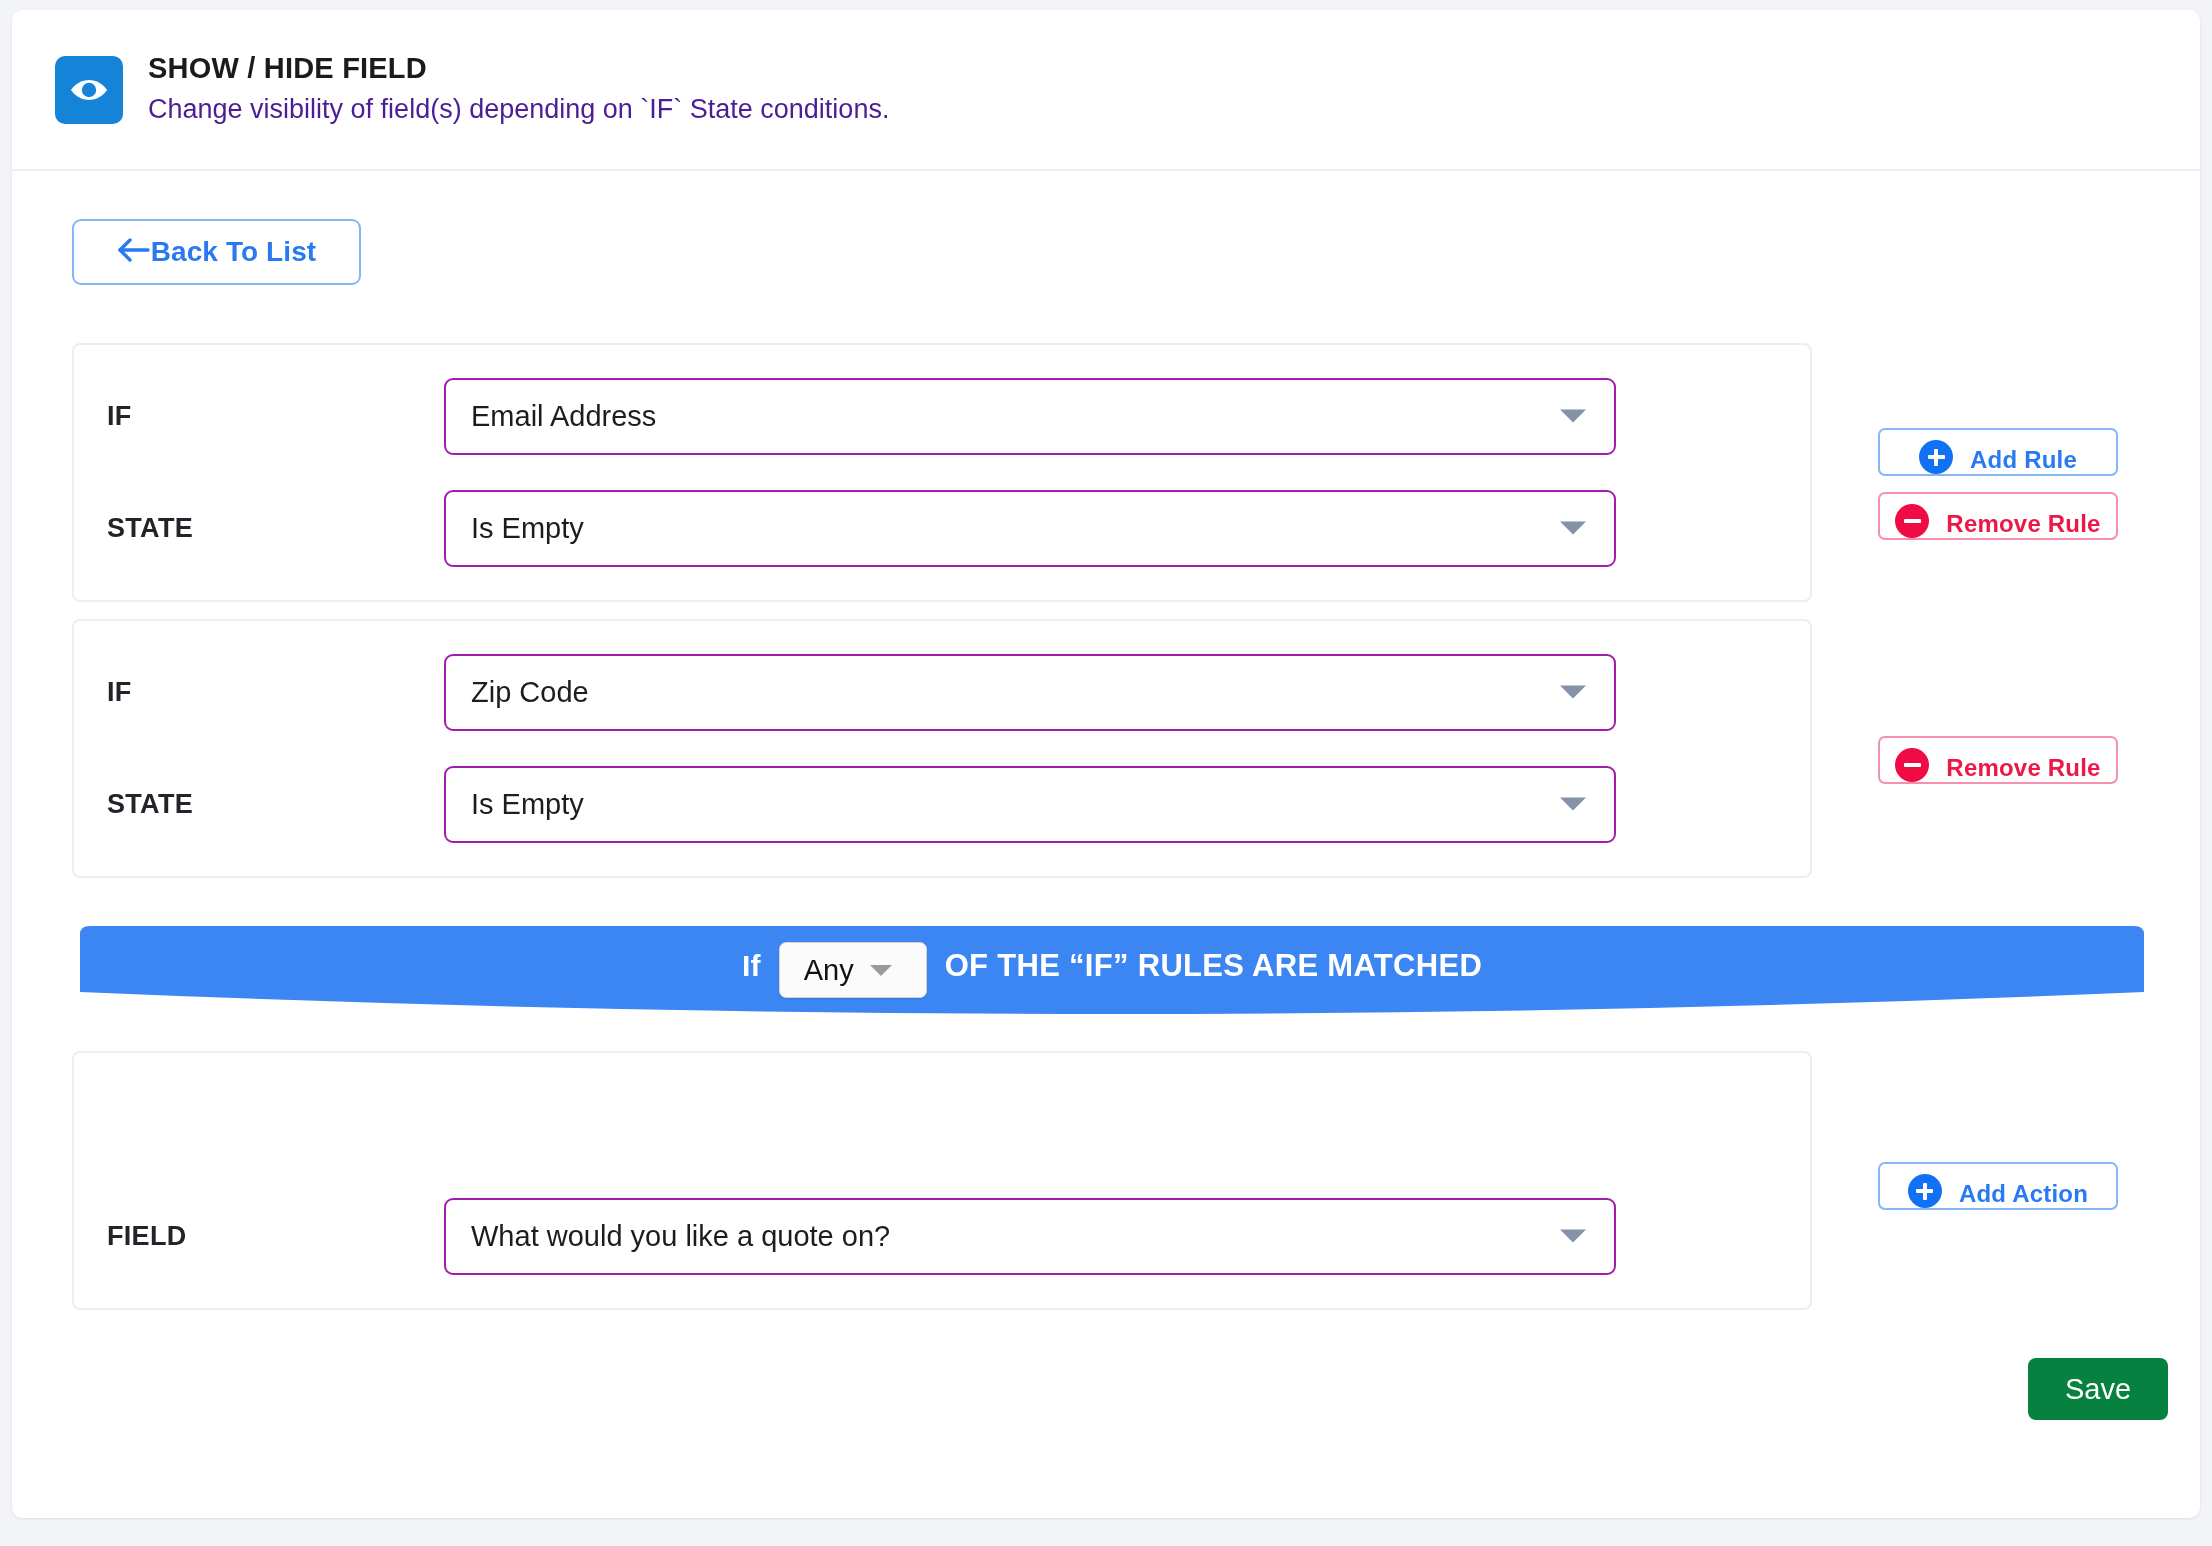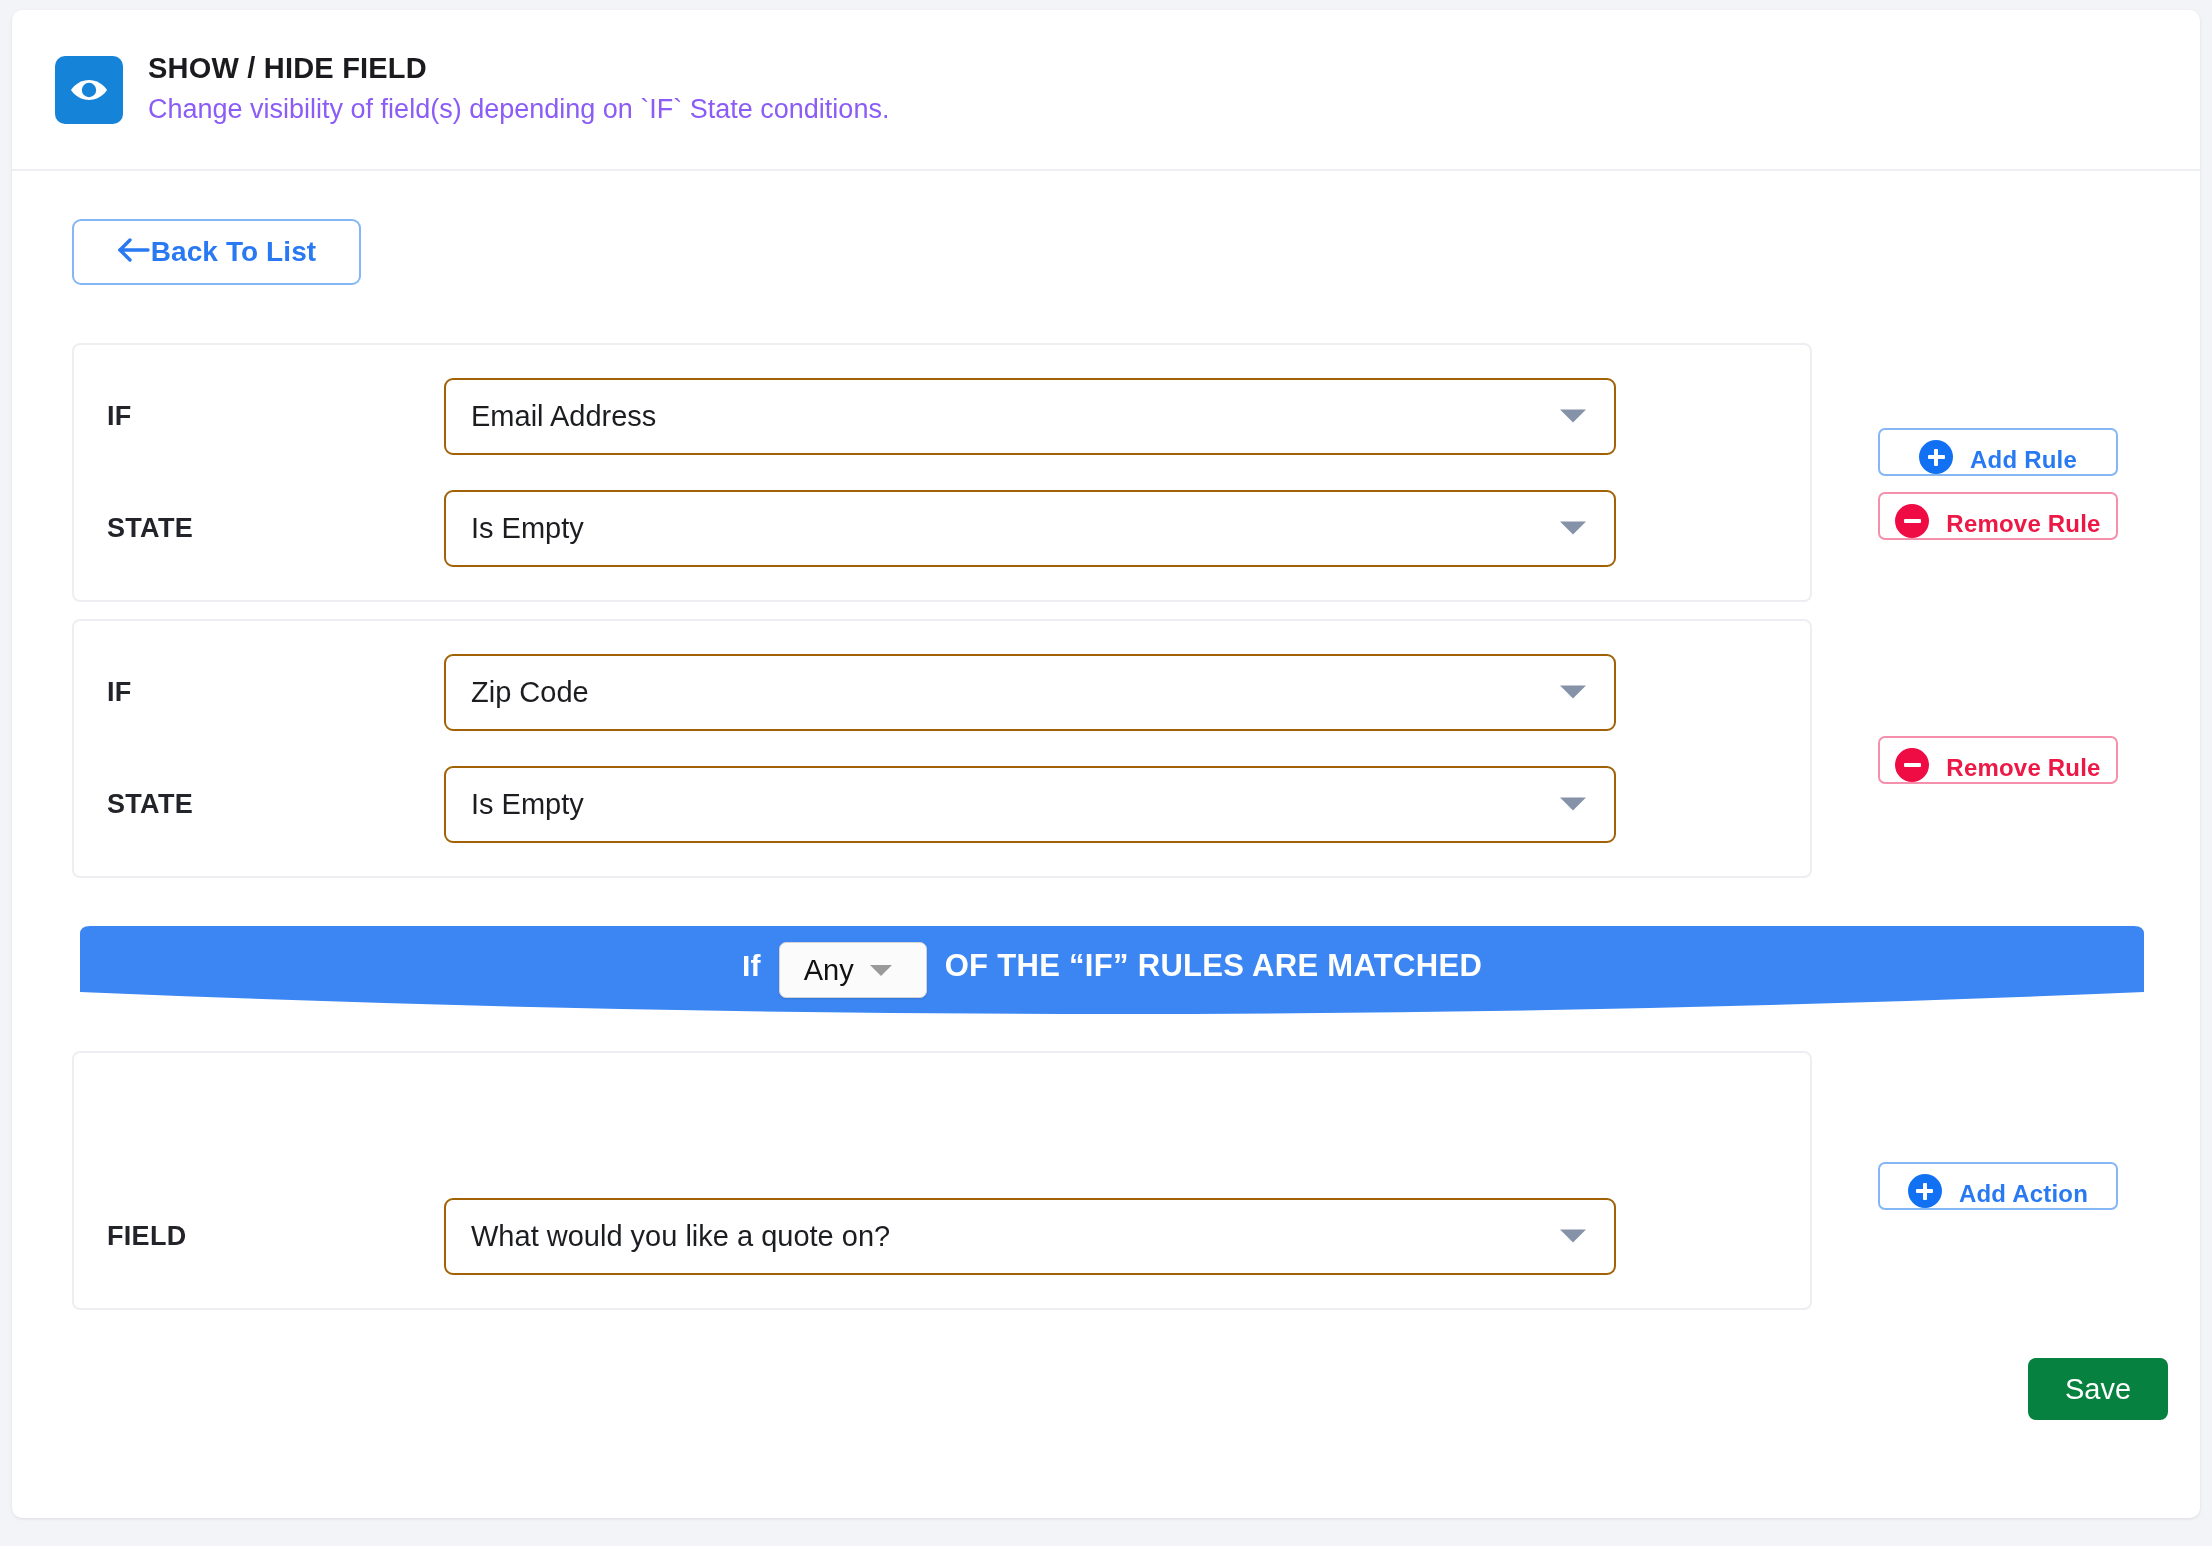--- a/index.html
+++ b/index.html
@@ -49,21 +49,21 @@
   .header-text { margin-left: 25px; }
   .header-title {
     font-size: 29px;
     font-weight: bold;
     color: #1b1b1f;
     letter-spacing: 0.2px;
     line-height: 1.25;
   }
   .header-sub {
     font-size: 27px;
-    color: #8b5cf6;
+    color: #4c1d95;
     line-height: 1.5;
     margin-top: 3px;
   }
 
   
   .back-btn {
     position: absolute;
     left: 60px;
     top: 209px;
     width: 289px;
@@ -115,21 +115,21 @@
     font-size: 27px;
     font-weight: bold;
     color: #22242a;
     letter-spacing: 0.3px;
   }
 
   .select {
     position: relative;
     width: 1172px;
     height: 77px;
-    border: 2px solid #a16207;
+    border: 2px solid #a21caf;
     border-radius: 9px;
     background: #fff;
     display: flex;
     align-items: center;
     padding-left: 25px;
     cursor: pointer;
   }
   .select .value {
     font-size: 29px;
     color: #1c1d21;

